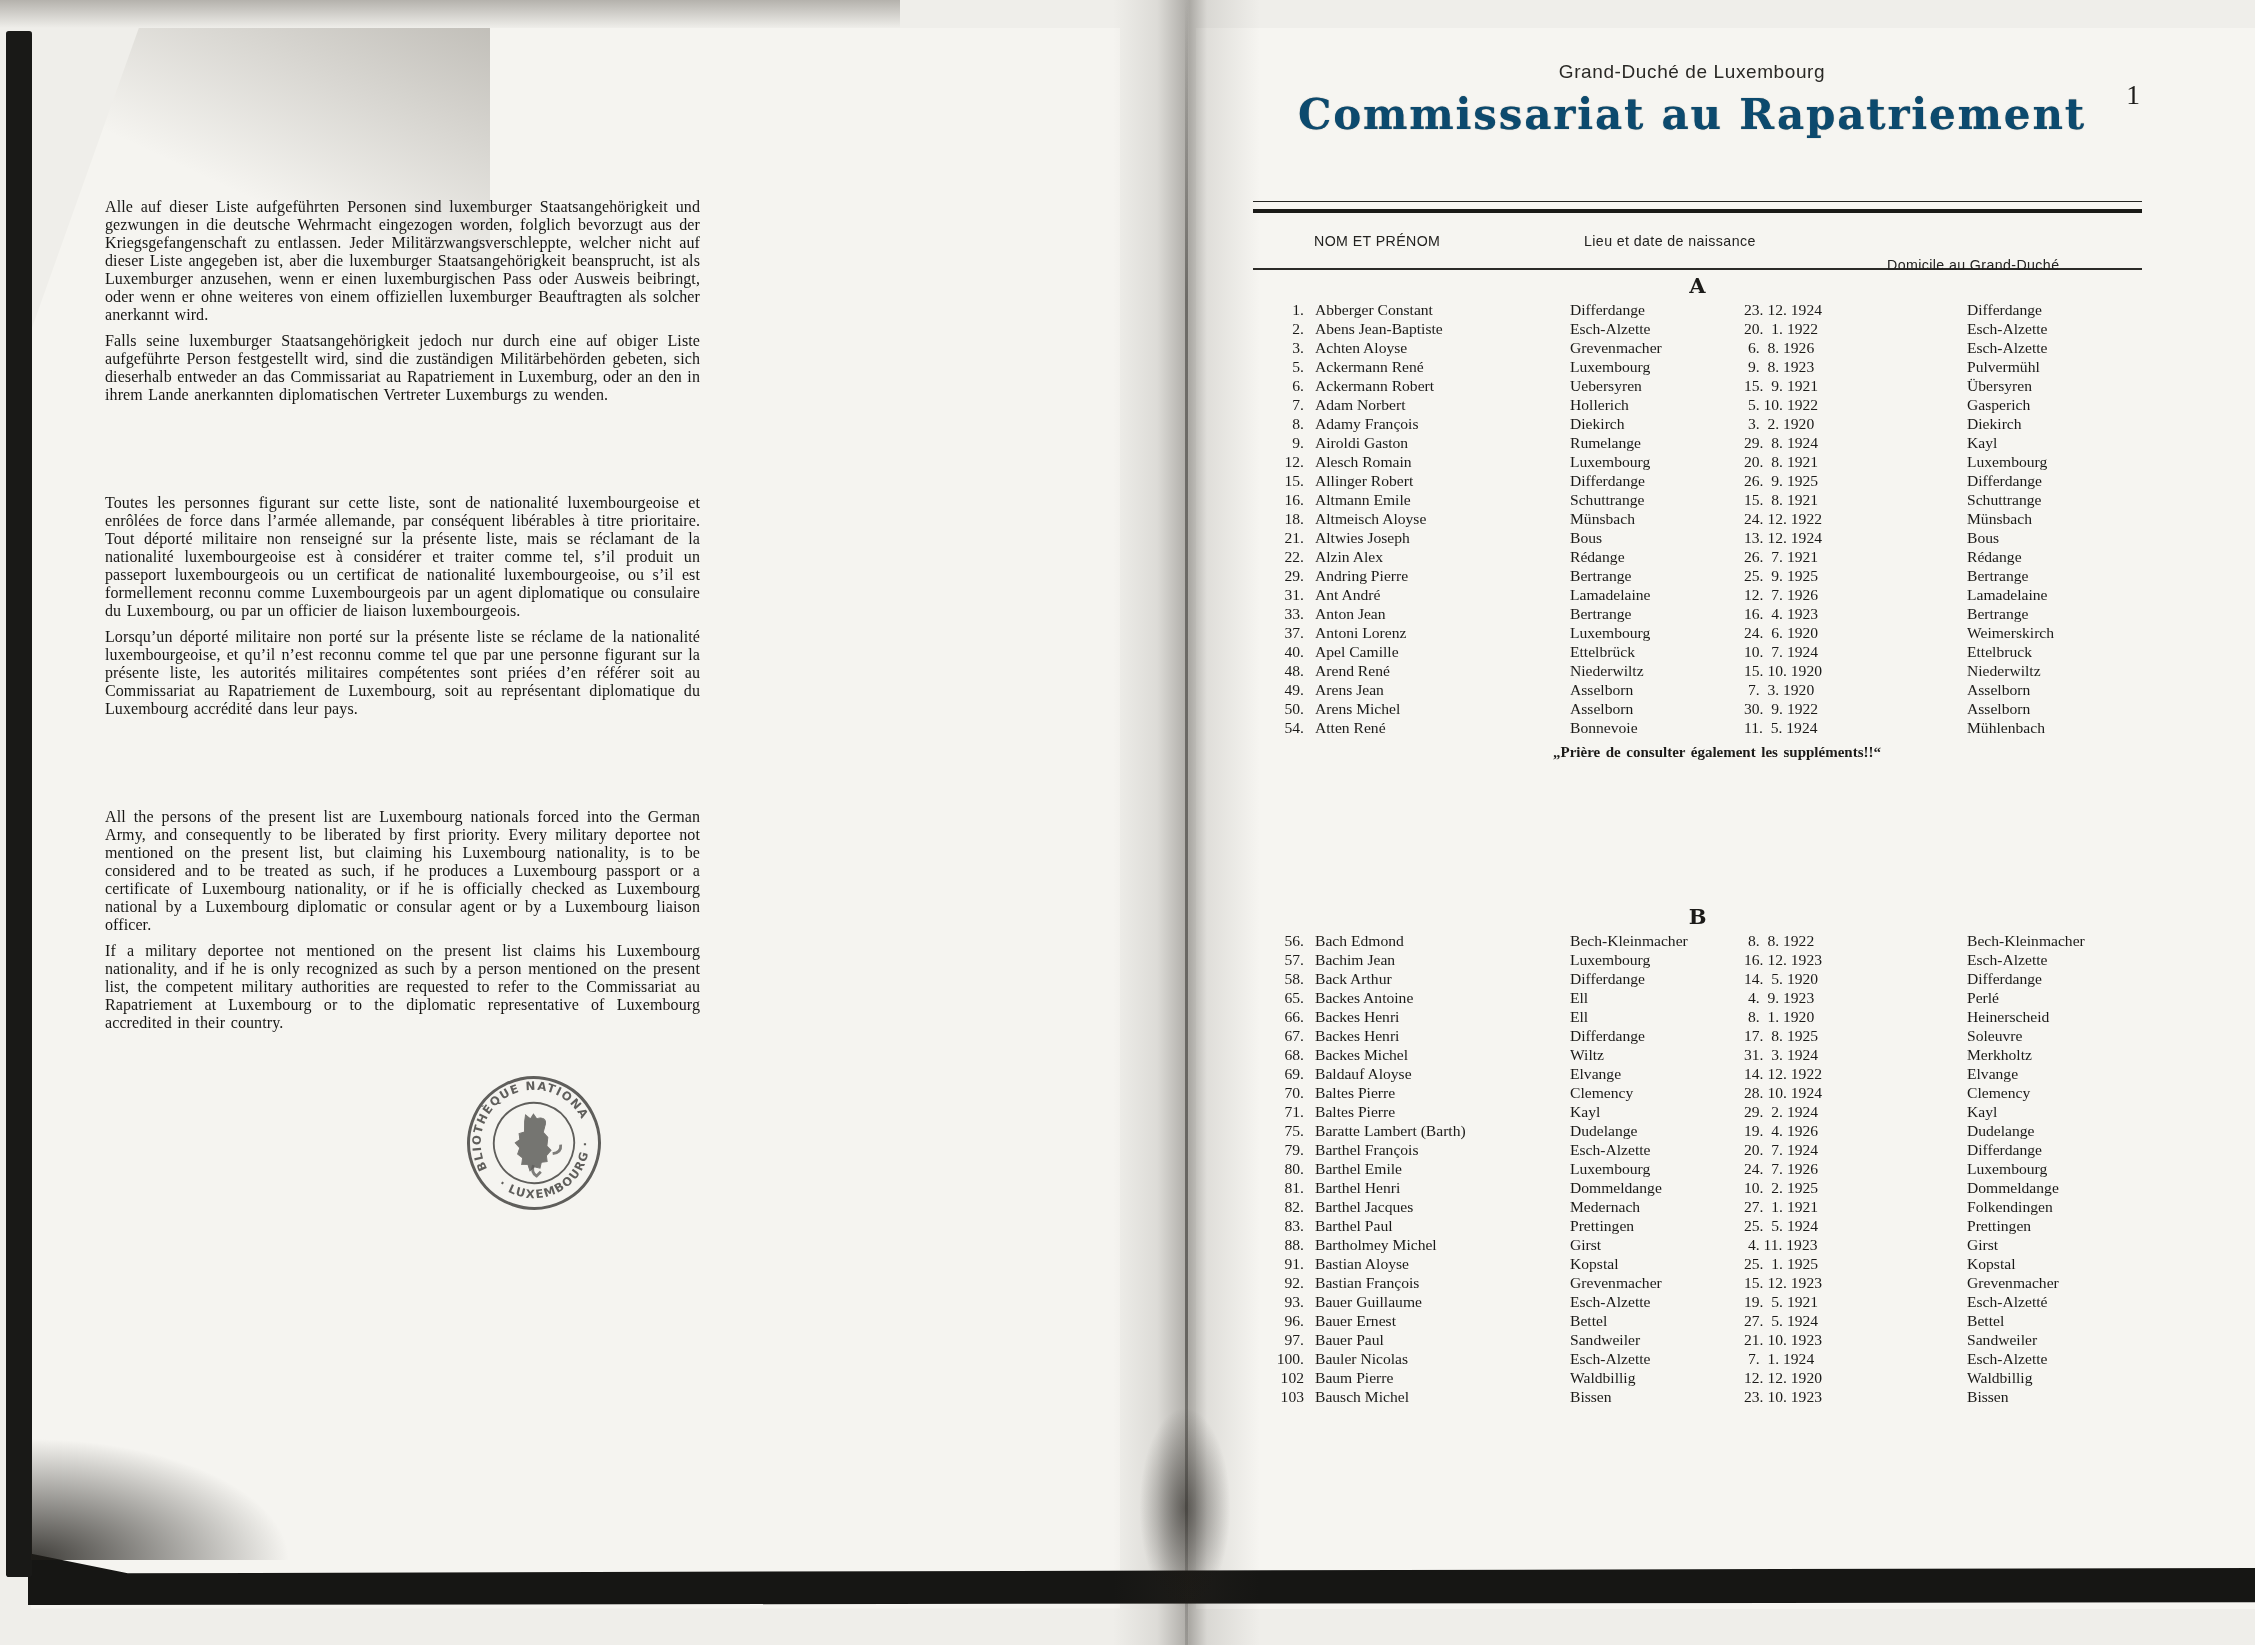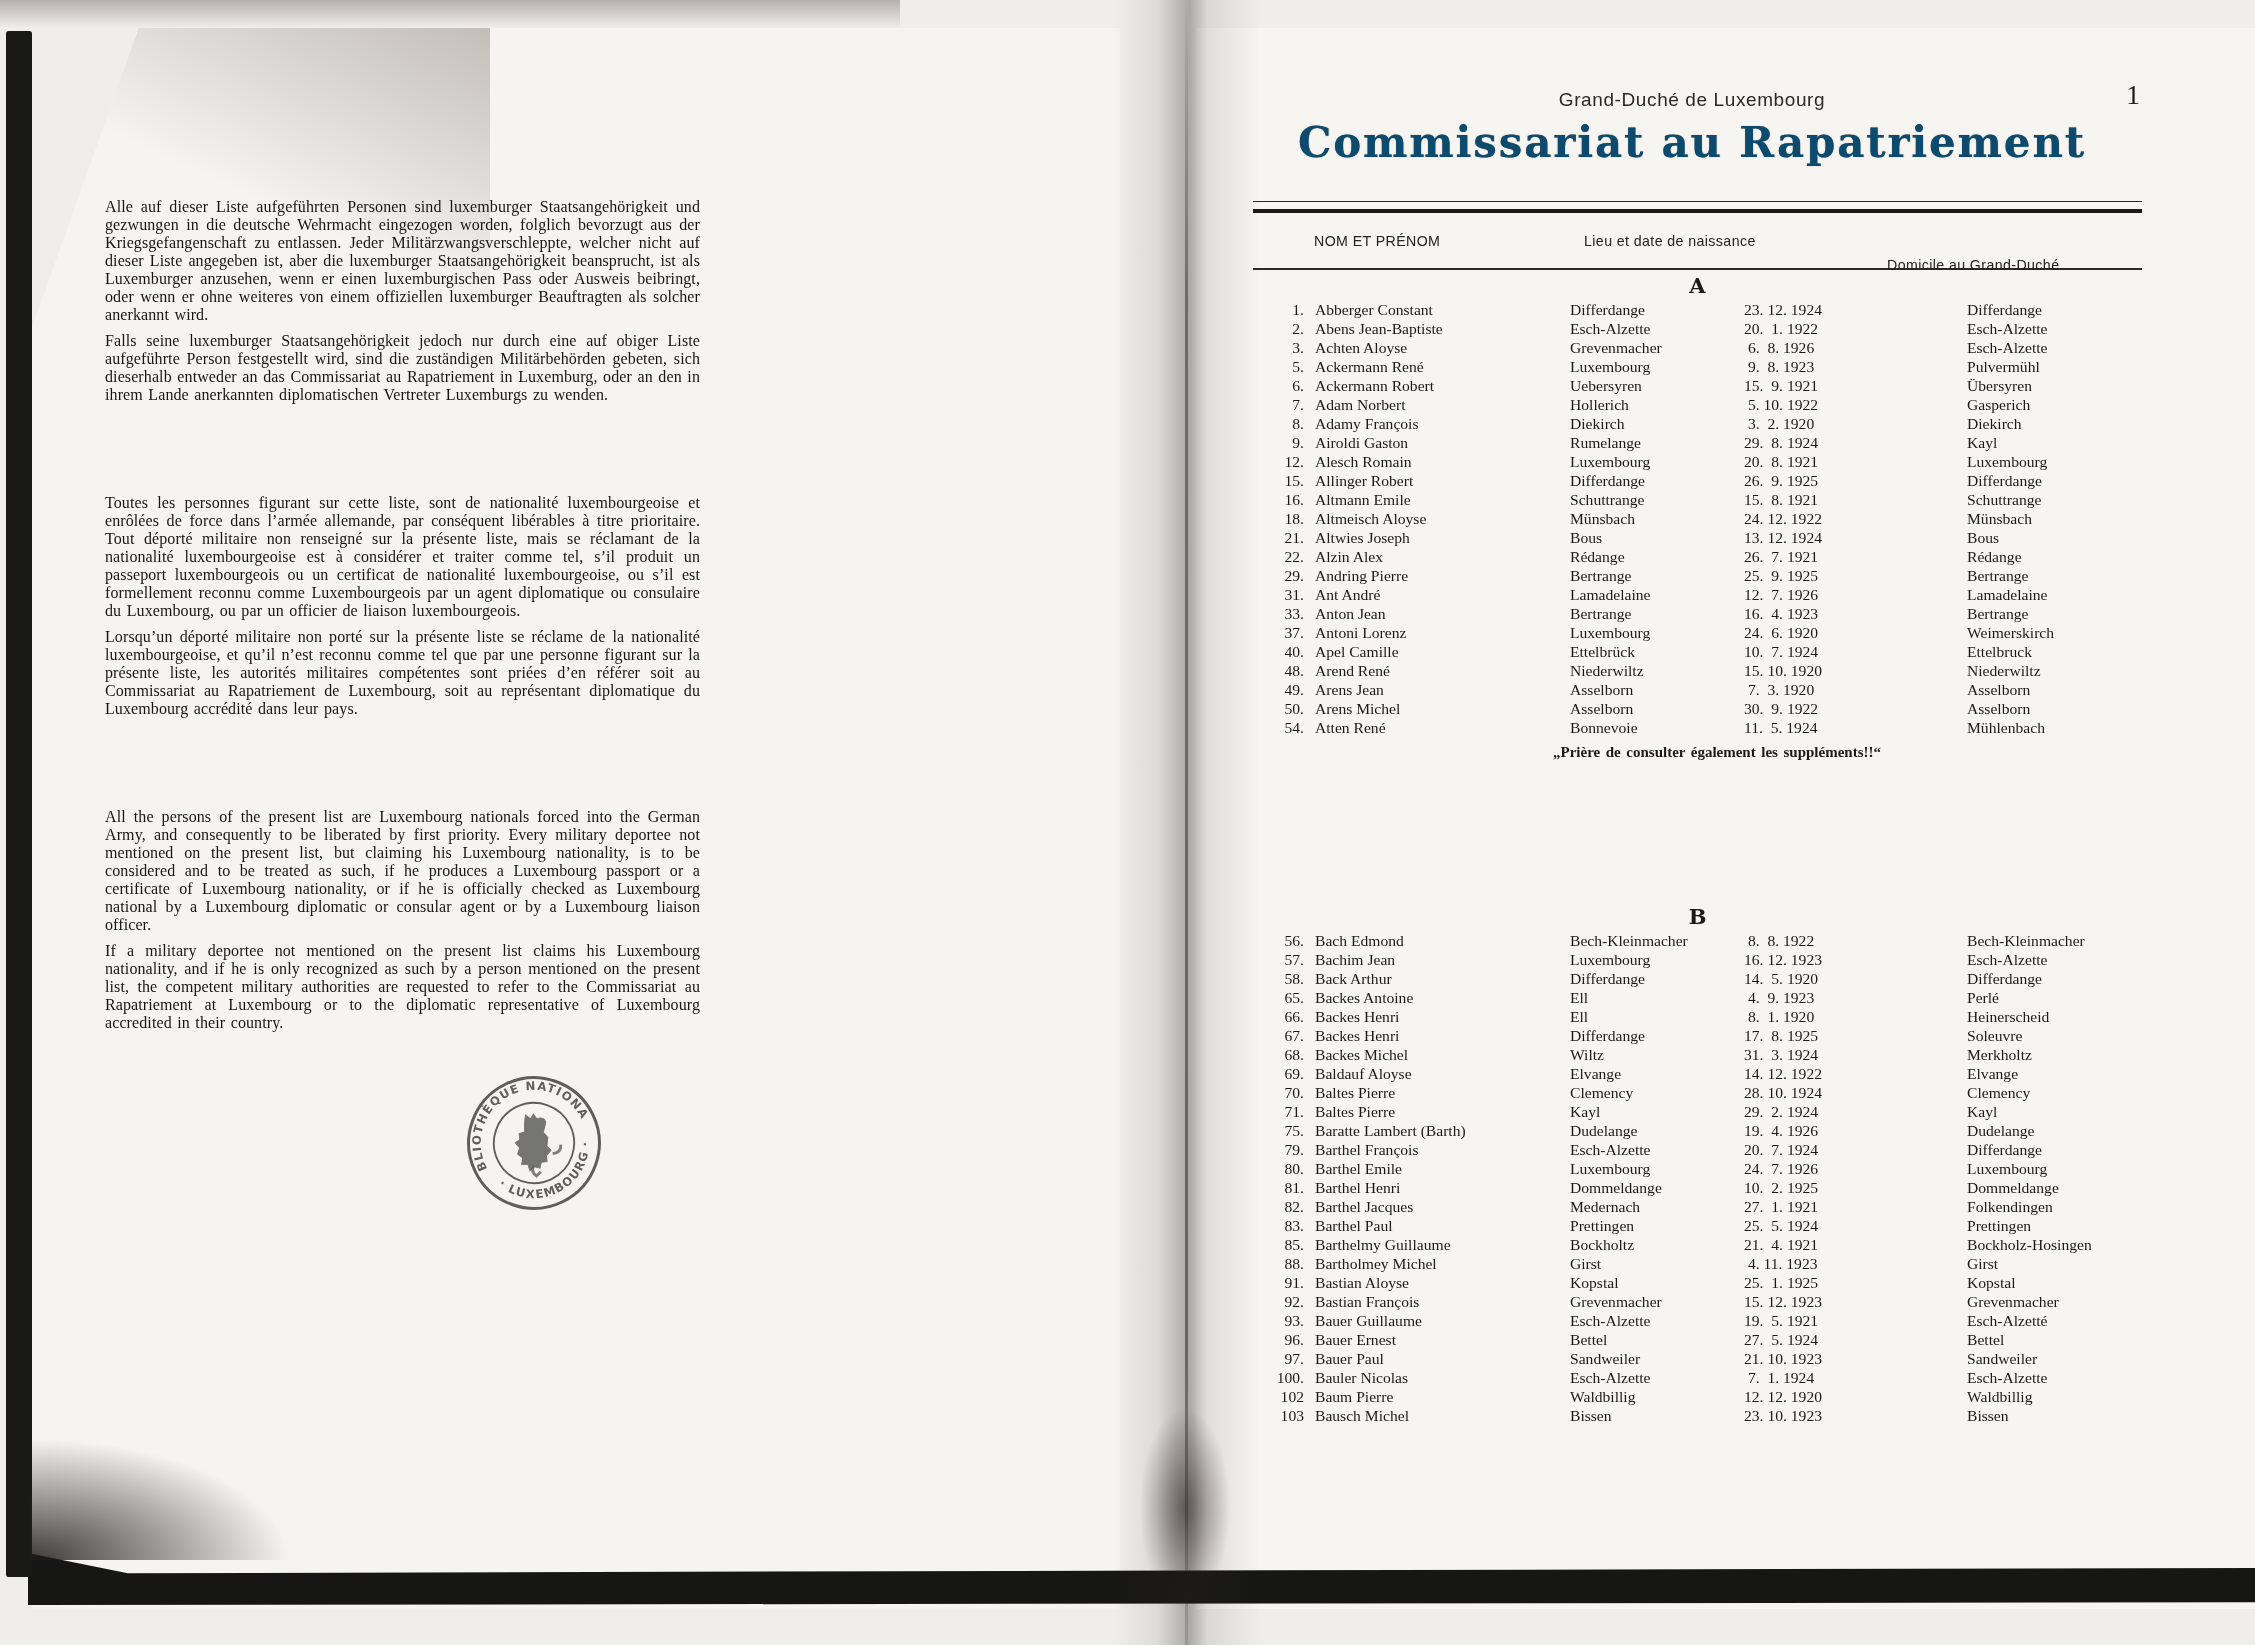--- a/index.html
+++ b/index.html
@@ -28,21 +28,21 @@
   
   .lp-text{position:absolute;left:74px;top:170px;width:595px;}
   .para{text-align:justify;font-size:16px;line-height:18px;margin:0 0 8.3px 0;
         letter-spacing:0.1px;word-spacing:1.4px;color:#171614;}
   .block-gap{margin-top:90px;}
   
   .stamp{position:absolute;left:433px;top:1045px;width:140px;height:140px;
          transform:rotate(-26deg);opacity:.88;}
   
   .rp-center{position:absolute;left:0;top:0;width:992px;text-align:center;}
-  .region-label{margin-top:61px;font-family:"Liberation Sans",sans-serif;font-size:19px;
+  .region-label{margin-top:33px;font-family:"Liberation Sans",sans-serif;font-size:19px;
                 letter-spacing:0.6px;color:#2a2926;}
   .page-number{position:absolute;right:116px;top:51px;font-size:27.5px;color:#1d1c1a;}
   .rp-title{margin-top:7.3px;font-family:"DejaVu Serif",serif;font-weight:bold;font-size:42px;
             letter-spacing:1.8px;color:#0c4a6e;text-shadow:0 0 0.9px rgba(32,31,29,.6);}
   
   .rp-table{position:absolute;left:57px;top:173px;width:889px;}
   .rule-thick{height:7.3px;border-top:1.8px solid #232320;border-bottom:4.6px solid #1a1a17;}
   .hdr-row{position:relative;height:55px;font-family:"Liberation Sans",sans-serif;font-size:14.2px;
            color:#232220;letter-spacing:0.4px;}
   .hdr-name{position:absolute;left:61px;top:20px;}
@@ -390,27 +390,20 @@
             <div class="c-dom">Folkendingen</div>
           </div>
           <div class="trow">
             <div class="c-num">83.</div>
             <div class="c-name">Barthel Paul</div>
             <div class="c-place">Prettingen</div>
             <div class="c-date">25.  5. 1924</div>
             <div class="c-dom">Prettingen</div>
           </div>
           <div class="trow">
-            <div class="c-num">85.</div>
-            <div class="c-name">Barthelmy Guillaume</div>
-            <div class="c-place">Bockholtz</div>
-            <div class="c-date">21.  4. 1921</div>
-            <div class="c-dom">Bockholz-Hosingen</div>
-          </div>
-          <div class="trow">
             <div class="c-num">88.</div>
             <div class="c-name">Bartholmey Michel</div>
             <div class="c-place">Girst</div>
             <div class="c-date"> 4. 11. 1923</div>
             <div class="c-dom">Girst</div>
           </div>
           <div class="trow">
             <div class="c-num">91.</div>
             <div class="c-name">Bastian Aloyse</div>
             <div class="c-place">Kopstal</div>

